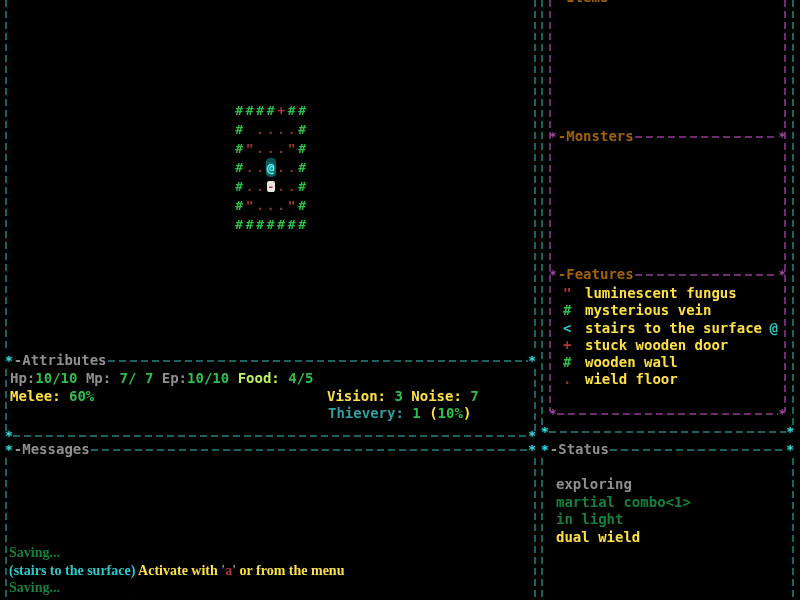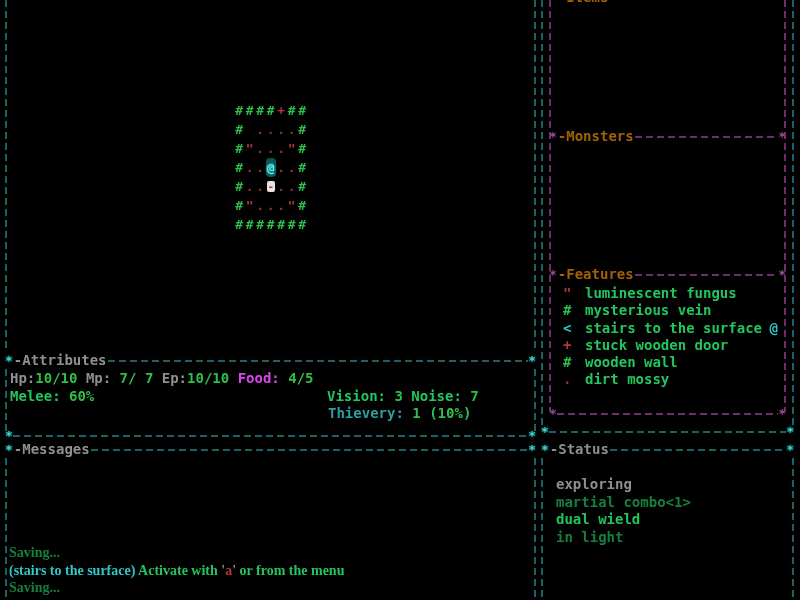--- a/index.html
+++ b/index.html
@@ -6,23 +6,23 @@
   #screen{position:relative;width:800px;height:600px;background:#000;overflow:hidden;
     font-family:"DejaVu Sans Mono", monospace;font-weight:700;font-size:14px;line-height:17.5px;}
   #screen *{box-sizing:border-box;}
   .txt{white-space:pre;}
   
   .c-green{color:#2ebf4b}
   .c-red{color:#b23737}
   .c-dimred{color:#8a3434}
   .c-cyan{color:#2fc9c9}
   .c-yellow{color:#15803d}
-  .c-white{color:#22c55e}
+  .c-white{color:#fde047}
   .c-grey{color:#8f8f8f}
-  .c-olive{color:#d946ef}
+  .c-olive{color:#bef264}
   .c-teal{color:#2f9f9f}
   .c-magenta{color:#a16207}
   
   .vb{position:absolute;width:2px;background:repeating-linear-gradient(180deg,var(--bc) 0 7px,transparent 7px 11px);}
   .vb.teal{--bc:#1d6262}
   .vb.mag{--bc:#6e2d6e}
   
   .hdr{position:absolute;height:17px;display:flex;align-items:center;}
   .hdr .dash{flex:1;height:2px;background:repeating-linear-gradient(90deg,var(--bc) 0 7px,transparent 7px 11px);}
   .hdr.teal{--bc:#1d6262}
@@ -178,37 +178,37 @@
     <span class="dash"></span>
     <span class="star m">*</span>
   </div>
 
   <div id="features-list">
       <div class="feat-row"><span class="feat-sym c-red">"</span><span class="c-white">luminescent fungus</span></div>
       <div class="feat-row"><span class="feat-sym c-green">#</span><span class="c-white">mysterious vein</span></div>
       <div class="feat-row"><span class="feat-sym c-cyan">&lt;</span><span class="c-white">stairs to the surface</span><span class="feat-suffix c-cyan">@</span></div>
       <div class="feat-row"><span class="feat-sym c-red">+</span><span class="c-white">stuck wooden door</span></div>
       <div class="feat-row"><span class="feat-sym c-green">#</span><span class="c-white">wooden wall</span></div>
-      <div class="feat-row"><span class="feat-sym c-dimred">.</span><span class="c-white">dirt mossy</span></div>
+      <div class="feat-row"><span class="feat-sym c-dimred">.</span><span class="c-white">wield floor</span></div>
     </div>
 
   <div class="hdr mag" style="left:549px;top:405px;width:237px">
     <span class="star m">*</span>
     <span class="dash"></span>
     <span class="star m">*</span>
   </div>
 
   <div class="hdr teal" style="left:541px;top:441px;width:253px">
     <span class="star t">*</span>
     <span class="htitle c-grey">-Status</span>
     <span class="dash"></span>
     <span class="star t">*</span>
   </div>
   <div class="vb teal" style="left:541px;top:458px;height:142px"></div>
   <div class="vb teal" style="left:792px;top:458px;height:142px"></div>
   <div id="status-list">
       <div class="status-line c-grey">exploring</div>
       <div class="status-line c-yellow">martial combo&lt;1&gt;</div>
+      <div class="status-line c-yellow">in light</div>
       <div class="status-line c-white">dual wield</div>
-      <div class="status-line c-yellow">in light</div>
     </div>
 
 </div>
 
 </body></html>

